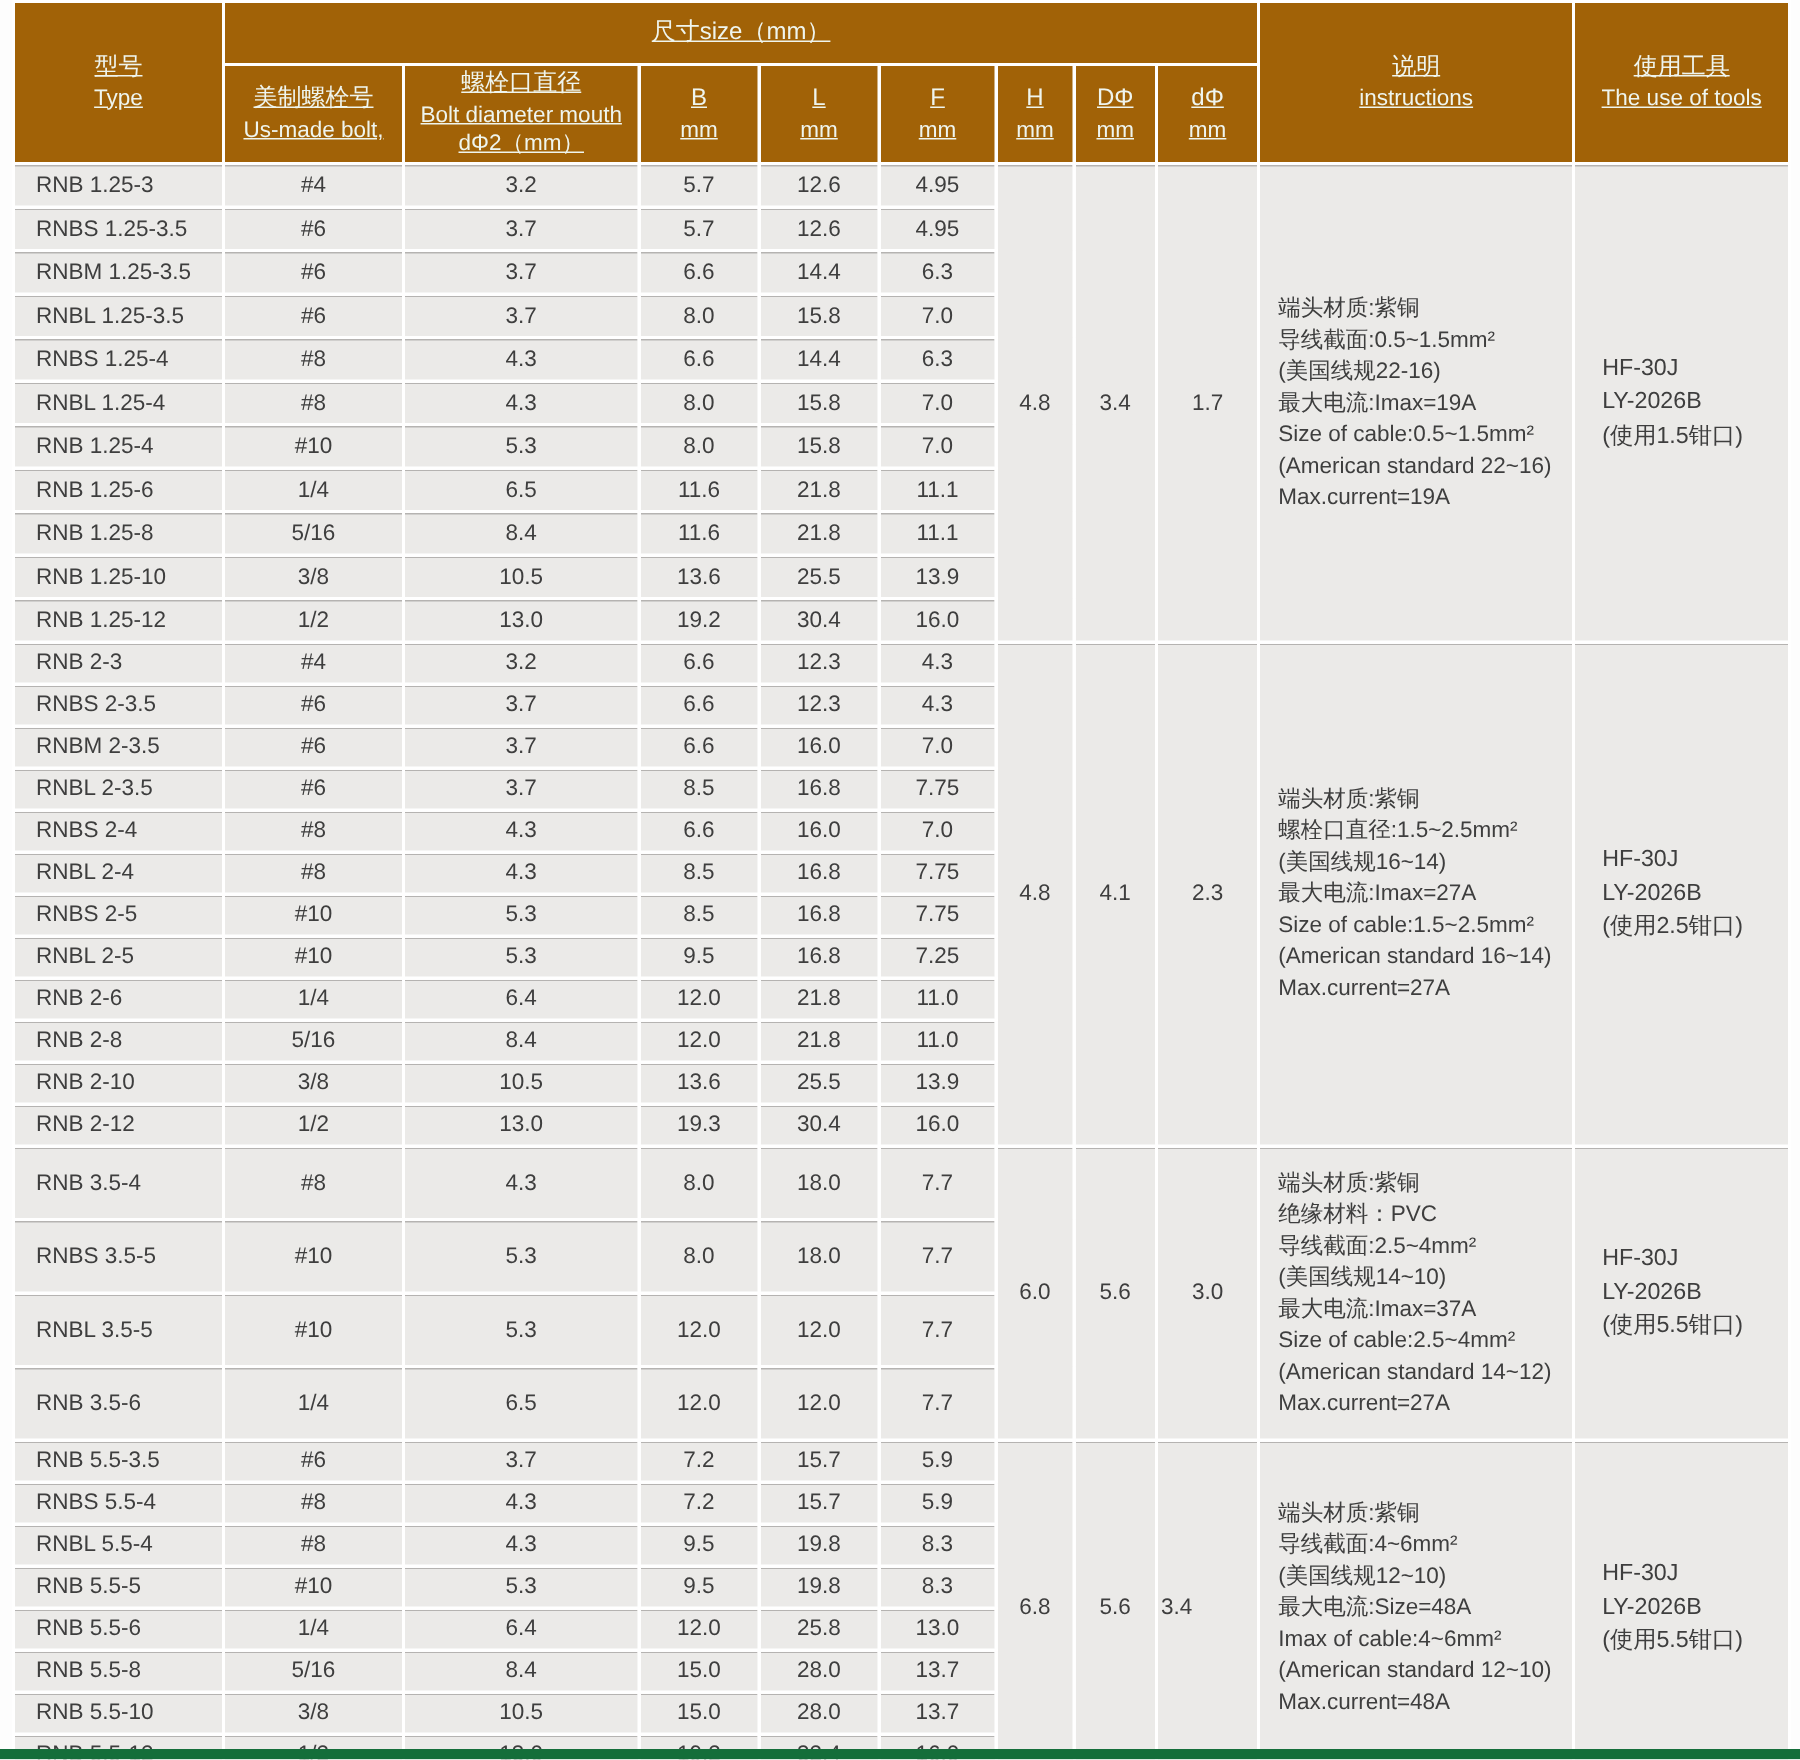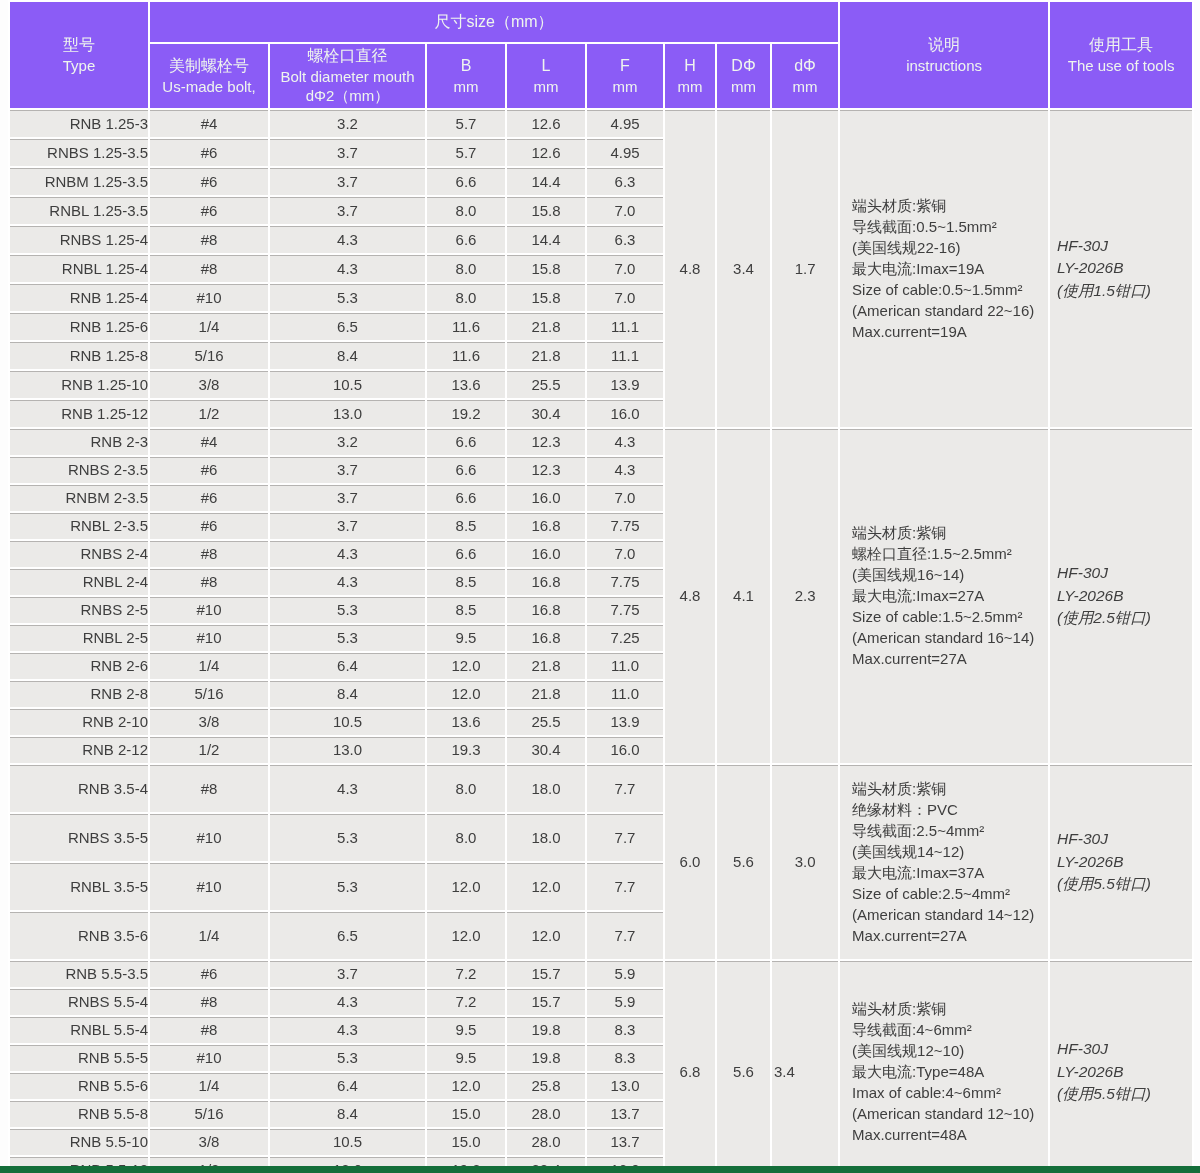--- a/index.html
+++ b/index.html
@@ -13,62 +13,62 @@
   table.spec {
     border-collapse: collapse;
     table-layout: fixed;
     width: 1184px;
     margin: 0 8px;
   }
   th, td { border: 2px solid #ffffff; overflow: hidden; }
 
   
   thead th {
-    background: #8b5cf6;
+    background: #a16207;
     color: #EFF5EE;
     font-weight: normal;
     font-size: 16px;
     line-height: 1.3;
     text-align: center;
     vertical-align: middle;
     padding: 2px 0;
+    text-decoration: underline;
   }
   tr.hr1 { height: 42px; }
   tr.hr2 { height: 58px; }
   thead .en { font-size: 15px; }
 
   
   tbody td {
     background: #EBEAE8;
     color: #3E3E3E;
     font-size: 15px;
     text-align: center;
     vertical-align: middle;
     box-shadow: inset 0 1px 0 #B5B3B1;
     padding: 0;
   }
   tr.g0 { height: 29px; }
   tr.g1 { height: 28px; }
   tr.g2 { height: 49px; }
   tr.g3 { height: 28px; }
 
-  td.type { text-align: right; padding-left: 14px; }
+  td.type { text-align: left; padding-left: 14px; }
   td.instr {
     text-align: left;
     padding-left: 12px;
     padding-right: 4px;
     line-height: 1.4;
     font-size: 15px;
   }
   td.tools {
     text-align: left;
-    padding-left: 7px;
+    padding-left: 18px;
     line-height: 1.45;
     font-size: 15.5px;
-    font-style: italic;
   }
   td.d-left { text-align: left; padding-left: 2px; }
 
   .bottom-bar {
     position: absolute;
     left: 0; bottom: 0;
     width: 1200px; height: 7px;
     background: #146E3A;
   }
 </style>
@@ -368,21 +368,21 @@
           <td>8.0</td>
           <td>18.0</td>
           <td>7.7</td>
           <td rowspan="4">6.0</td>
           <td rowspan="4">5.6</td>
           <td rowspan="4">3.0</td>
           <td class="instr" rowspan="4">
             <div>端头材质:紫铜</div>
             <div>绝缘材料：PVC</div>
             <div>导线截面:2.5~4mm²</div>
-            <div>(美国线规14~12)</div>
+            <div>(美国线规14~10)</div>
             <div>最大电流:Imax=37A</div>
             <div>Size of cable:2.5~4mm²</div>
             <div>(American standard 14~12)</div>
             <div>Max.current=27A</div>
           </td>
           <td class="tools" rowspan="4">
             <div>HF-30J</div>
             <div>LY-2026B</div>
             <div>(使用5.5钳口)</div>
           </td>
@@ -418,21 +418,21 @@
           <td>7.2</td>
           <td>15.7</td>
           <td>5.9</td>
           <td rowspan="8">6.8</td>
           <td rowspan="8">5.6</td>
           <td class="d-left" rowspan="8">3.4</td>
           <td class="instr" rowspan="8">
             <div>端头材质:紫铜</div>
             <div>导线截面:4~6mm²</div>
             <div>(美国线规12~10)</div>
-            <div>最大电流:Type=48A</div>
+            <div>最大电流:Size=48A</div>
             <div>Imax of cable:4~6mm²</div>
             <div>(American standard 12~10)</div>
             <div>Max.current=48A</div>
           </td>
           <td class="tools" rowspan="8">
             <div>HF-30J</div>
             <div>LY-2026B</div>
             <div>(使用5.5钳口)</div>
           </td>
         </tr>

